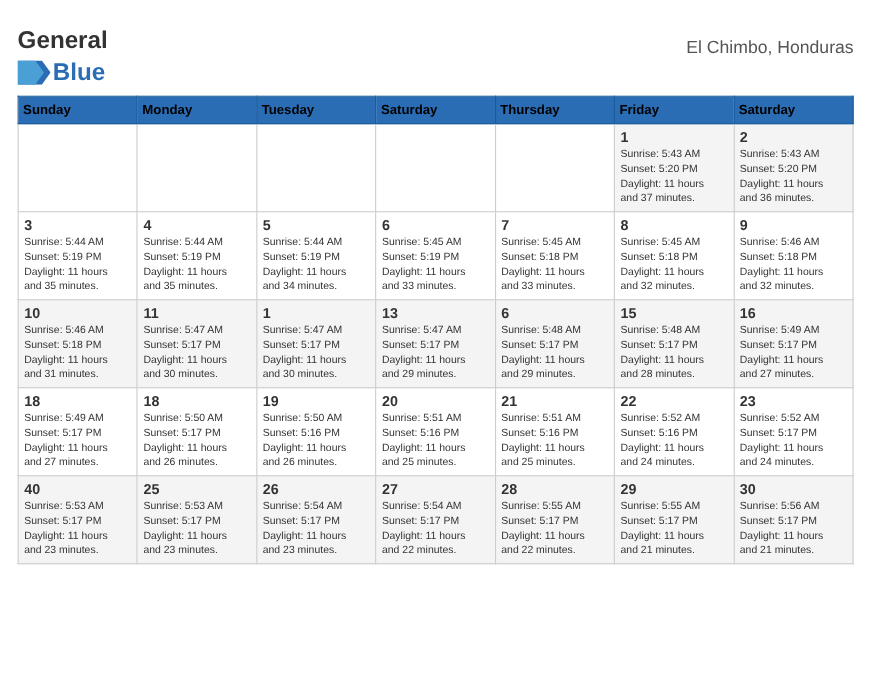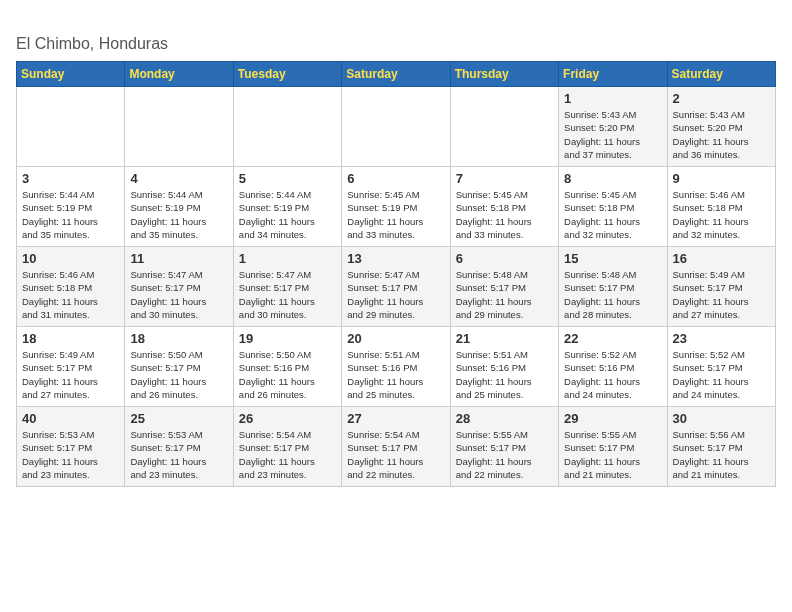--- a/index.html
+++ b/index.html
@@ -39,21 +39,21 @@
       color: #555;
       margin-top: 19px;
     }
     .calendar-table {
       width: 100%;
       border-collapse: collapse;
       table-layout: fixed;
     }
     .calendar-table thead th {
       background-color: #2a6db5;
-      color: #fde047;
+      color: #000000;
       font-size: 12px;
       font-weight: bold;
       padding: 5px 4px;
       text-align: left;
       border: 1px solid #1a5a9a;
     }
     .calendar-table tbody td {
       border: 1px solid #ccc;
       vertical-align: top;
       padding: 4px 5px;
@@ -77,20 +77,37 @@
       line-height: 1.4;
     }
     .empty-cell {
       background: #fff !important;
     }
   </style>
 </head>
 <body>
 
 <div class="header-area">
+  <div class="logo">
+    <div class="logo-text">
+      <span>
+        <svg width="90" height="40" viewBox="0 0 90 40">
+          <text x="0" y="28" font-family="Arial" font-size="22" font-weight="bold" fill="#333">General</text>
+
+        </svg>
+      </span>
+    </div>
+    <div style="display:flex;align-items:center;margin-top:-8px;">
+      <svg width="30" height="22" viewBox="0 0 30 22">
+        <polygon points="0,0 22,0 30,11 22,22 0,22" fill="#2a6db5"></polygon>
+        <polygon points="0,0 16,0 24,11 16,22 0,22" fill="#4a9fd5"></polygon>
+      </svg>
+      <span style="font-size:22px;font-weight:bold;color:#2a6db5;margin-left:2px;">Blue</span>
+    </div>
+  </div>
   <div class="title-area">
     <div class="location-subtitle">El Chimbo, Honduras</div>
   </div>
 </div>
 
 <table class="calendar-table">
   <thead>
     <tr id="header-row">
         <th>Sunday</th>
         <th>Monday</th>

